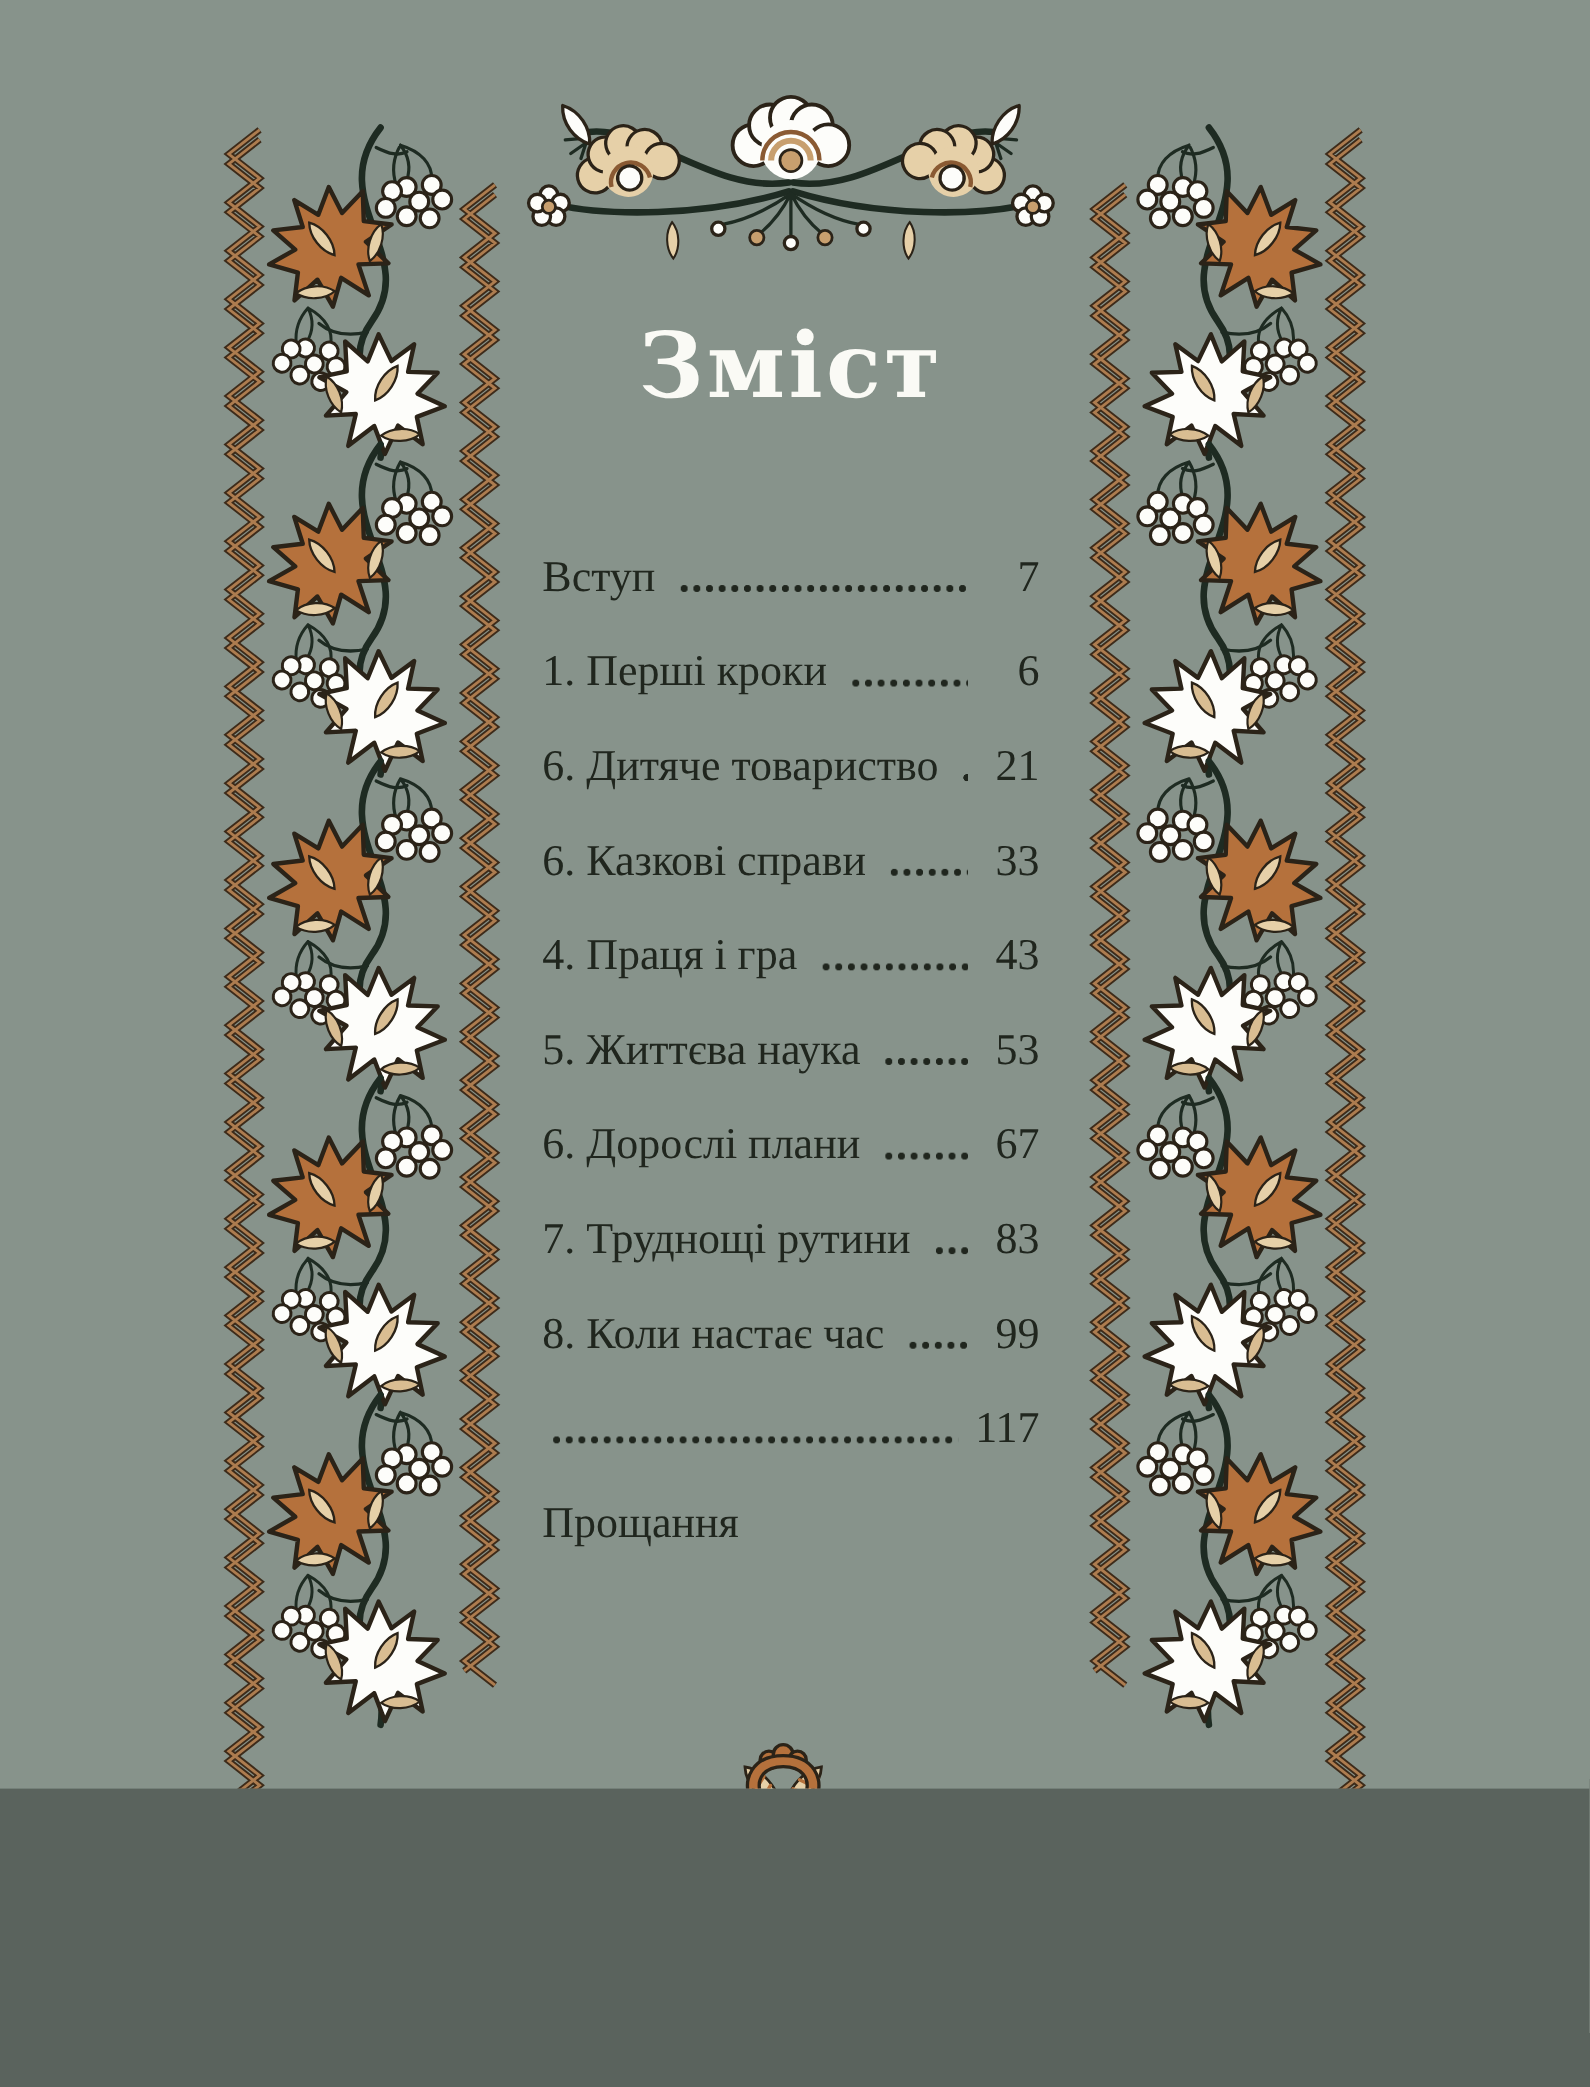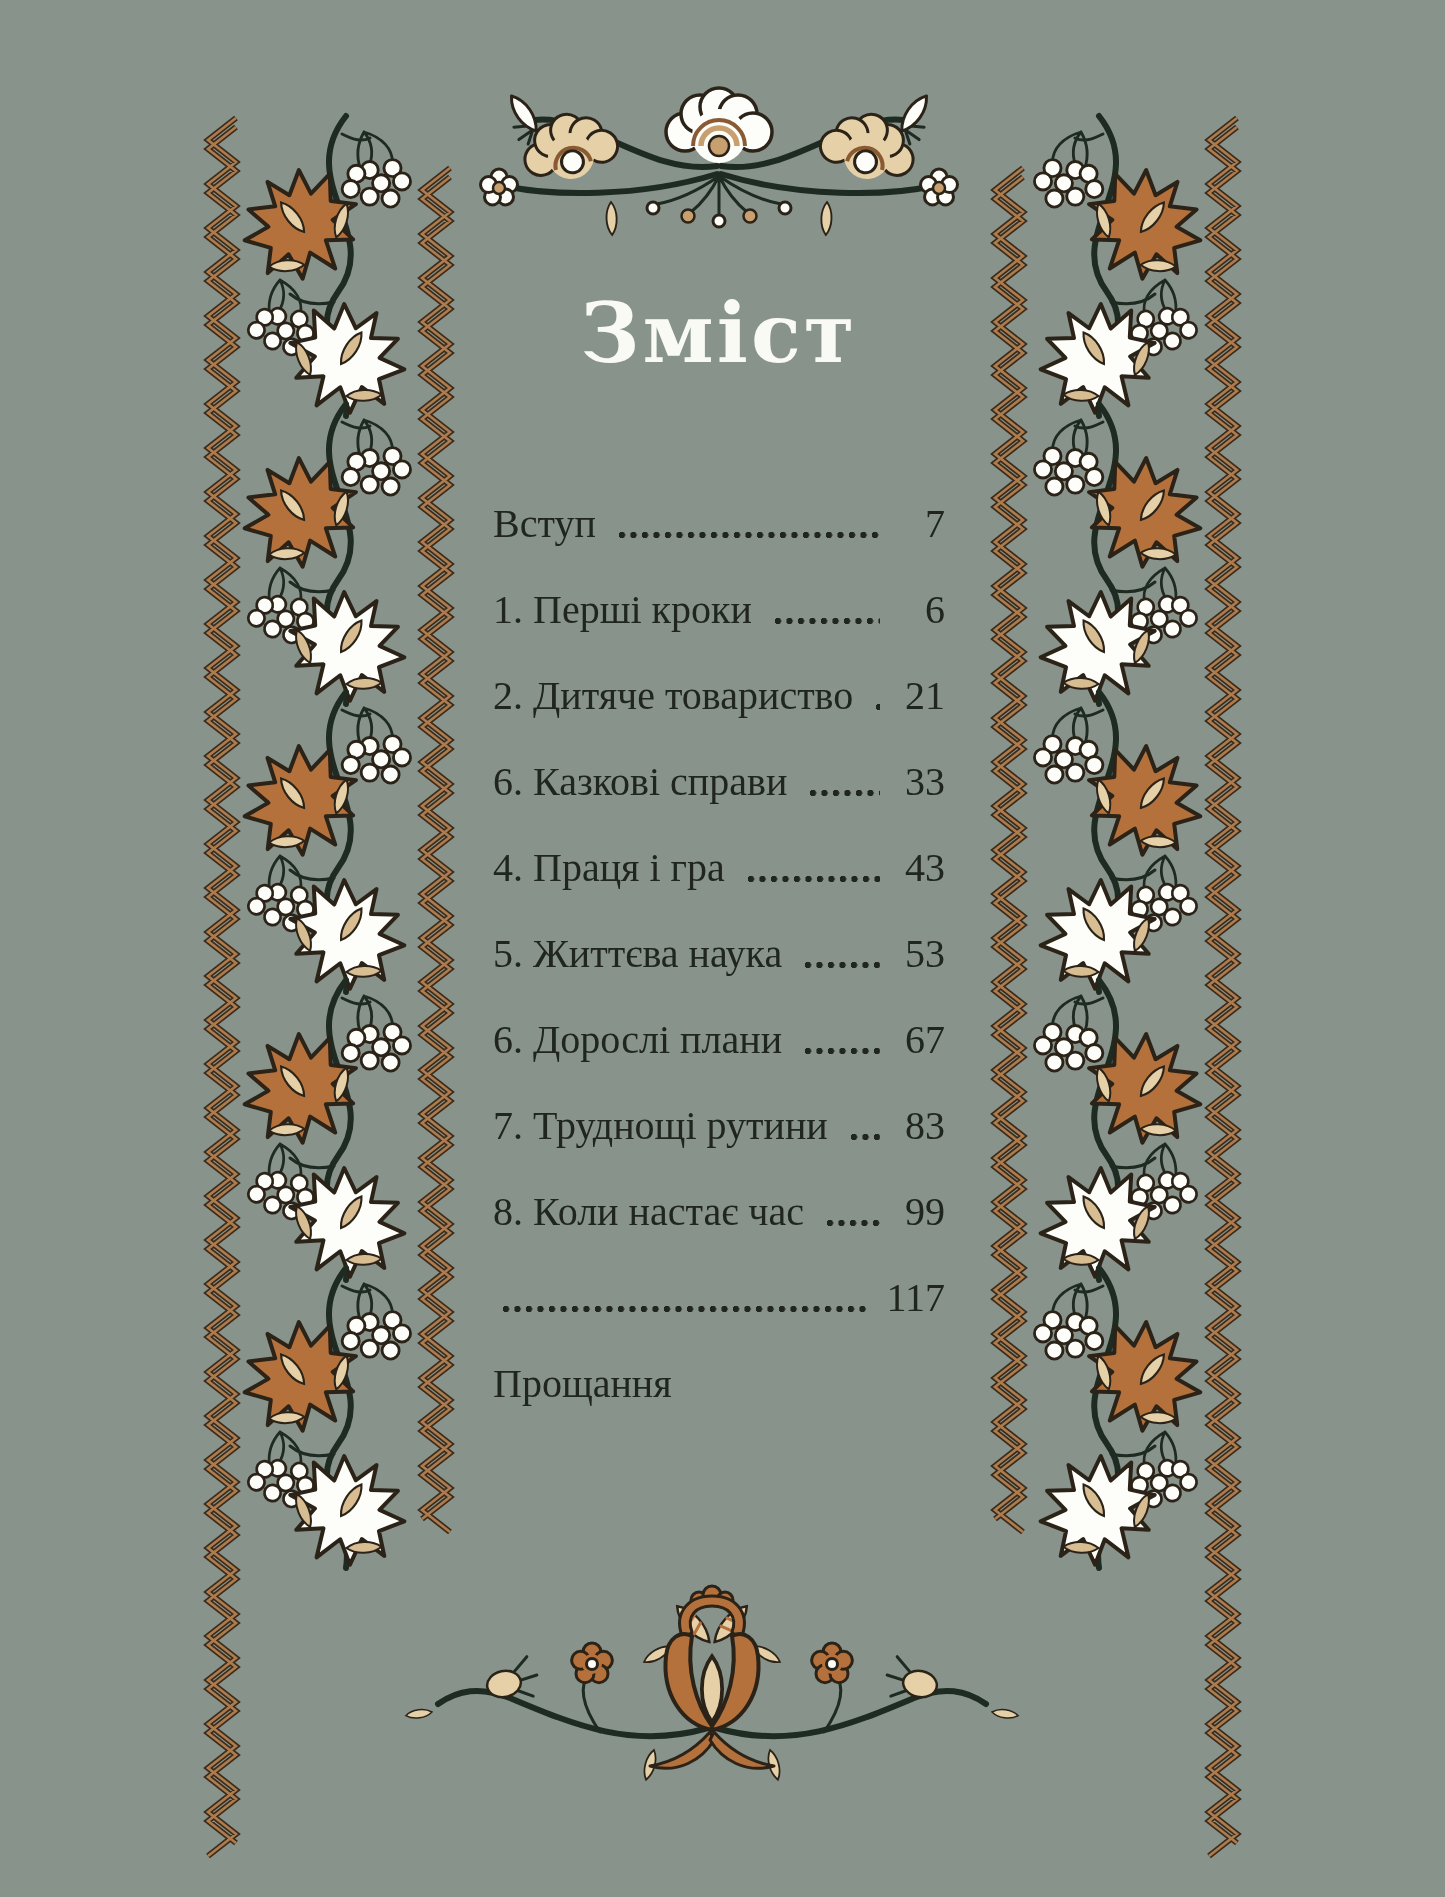--- a/index.html
+++ b/index.html
@@ -4,21 +4,21 @@
 <style>
   :root{
     --bg:#87938b; --ink:#20261e; --title-c:#fafaf5;
     --rust:#b5713c; --tan:#e6d0a8; --tan2:#d9bd92; --tan-deep:#c89f6e;
     --brown:#8a5a33; --white:#fdfdfa; --stem:#1e2b22; --outline:#2b2318;
     --zz-light:#ad7c4f; --zz-dark:#3d2b1a;
   }
   html,body{margin:0;padding:0;}
   body{background:#5a635d;}
   .page{
-    position:relative; width:1445px; height:1897px; margin:0 auto;
+    position:relative; width:1445px; height:1626px; margin:0 auto;
     background:var(--bg); overflow:hidden;
     font-family:"Liberation Serif","DejaVu Serif",serif;
   }
   svg.orn, svg.zigzag, svg.vine{position:absolute; overflow:visible;}
   
   .title{
     position:absolute; left:489px; top:292px; width:460px;
     text-align:center; font-family:"DejaVu Serif","Liberation Serif",serif;
     font-size:82px; font-weight:700; letter-spacing:3px;
     color:var(--title-c); line-height:1;
@@ -251,21 +251,21 @@
     <div class="toc-row">
       <div class="toc-line">
         <span class="toc-label">1. Перші кроки</span>
         <span class="leader"></span>
         <span class="toc-page">6</span>
       </div>
     </div>
 
     <div class="toc-row">
       <div class="toc-line">
-        <span class="toc-label">2. Дитяче товариство</span>
+        <span class="toc-label">6. Дитяче товариство</span>
         <span class="leader"></span>
         <span class="toc-page">21</span>
       </div>
     </div>
 
     <div class="toc-row">
       <div class="toc-line">
         <span class="toc-label">6. Казкові справи</span>
         <span class="leader"></span>
         <span class="toc-page">33</span>

